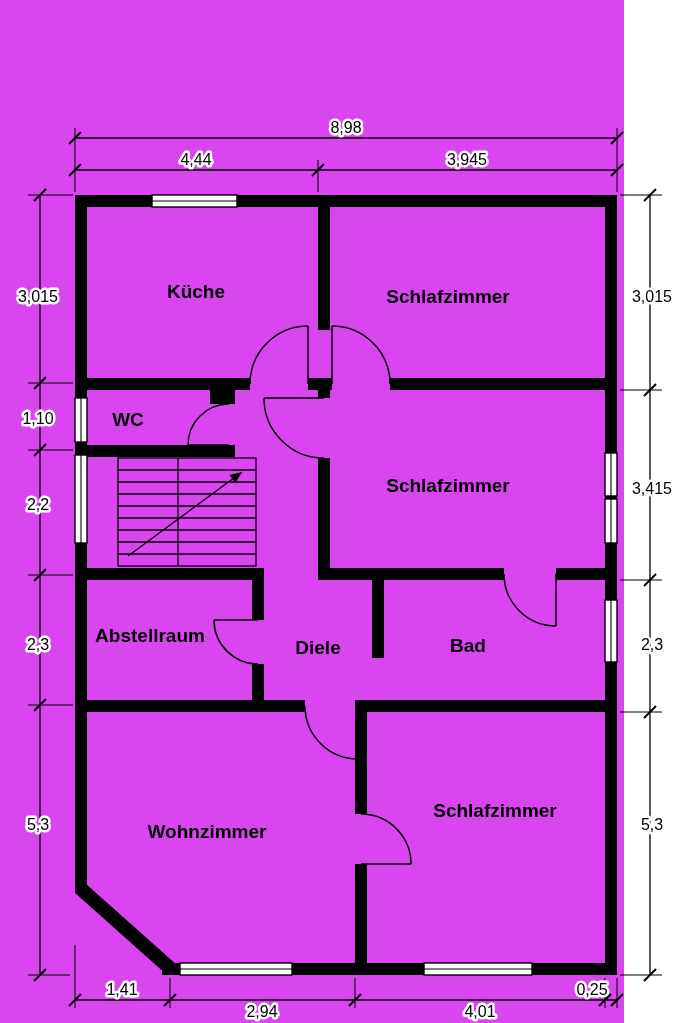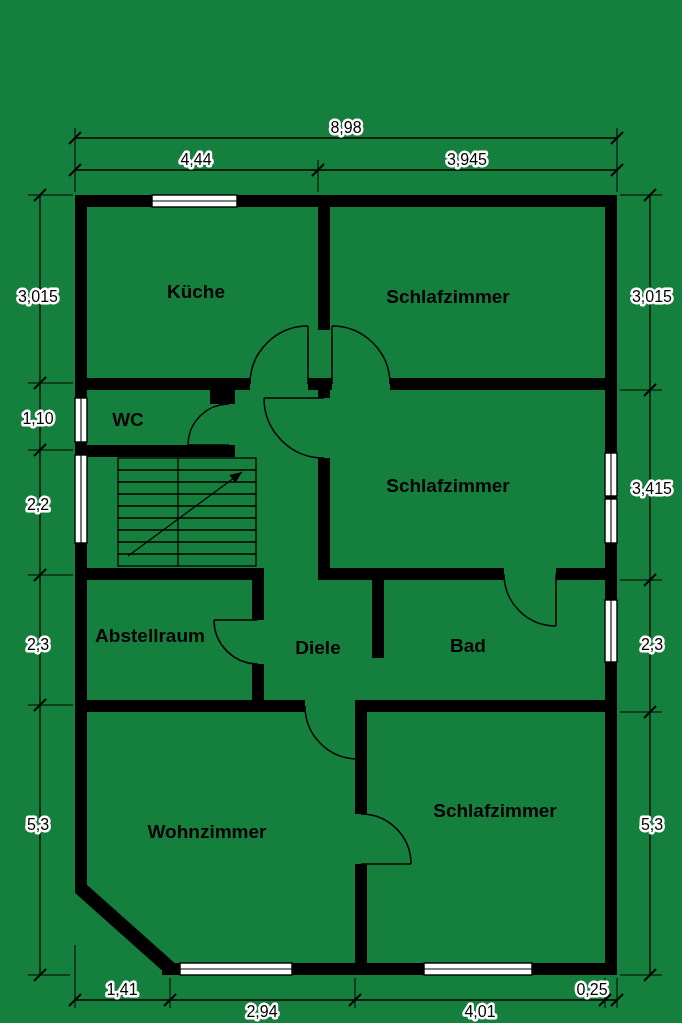--- a/index.html
+++ b/index.html
@@ -1,16 +1,16 @@
 <!DOCTYPE html>
 <html><head>
 <meta charset="utf-8">
 <style>
   html,body { margin:0; padding:0; background:#ffffff; }
-  #stage { position:relative; width:682px; height:1023px; background:#15803d; font-family:"Liberation Sans",sans-serif; }
+  #stage { position:relative; width:624px; height:1023px; background:#d946ef; font-family:"Liberation Sans",sans-serif; }
   svg { display:block; }
   .wall      { fill:#000; stroke:none; }
   .wall-line { stroke:#000; stroke-width:14; }
   .win-rect  { fill:#fff; stroke:#000; stroke-width:1.4; }
   .win-line  { stroke:#000; stroke-width:1.1; }
   .door      { stroke:#000; stroke-width:1.5; fill:none; }
   .stair     { stroke:#000; stroke-width:1.3; fill:none; }
   .dim-line  { stroke:#000; stroke-width:1.3; }
   .ext-line  { stroke:#000; stroke-width:1; }
   .tick      { stroke:#000; stroke-width:2; }

